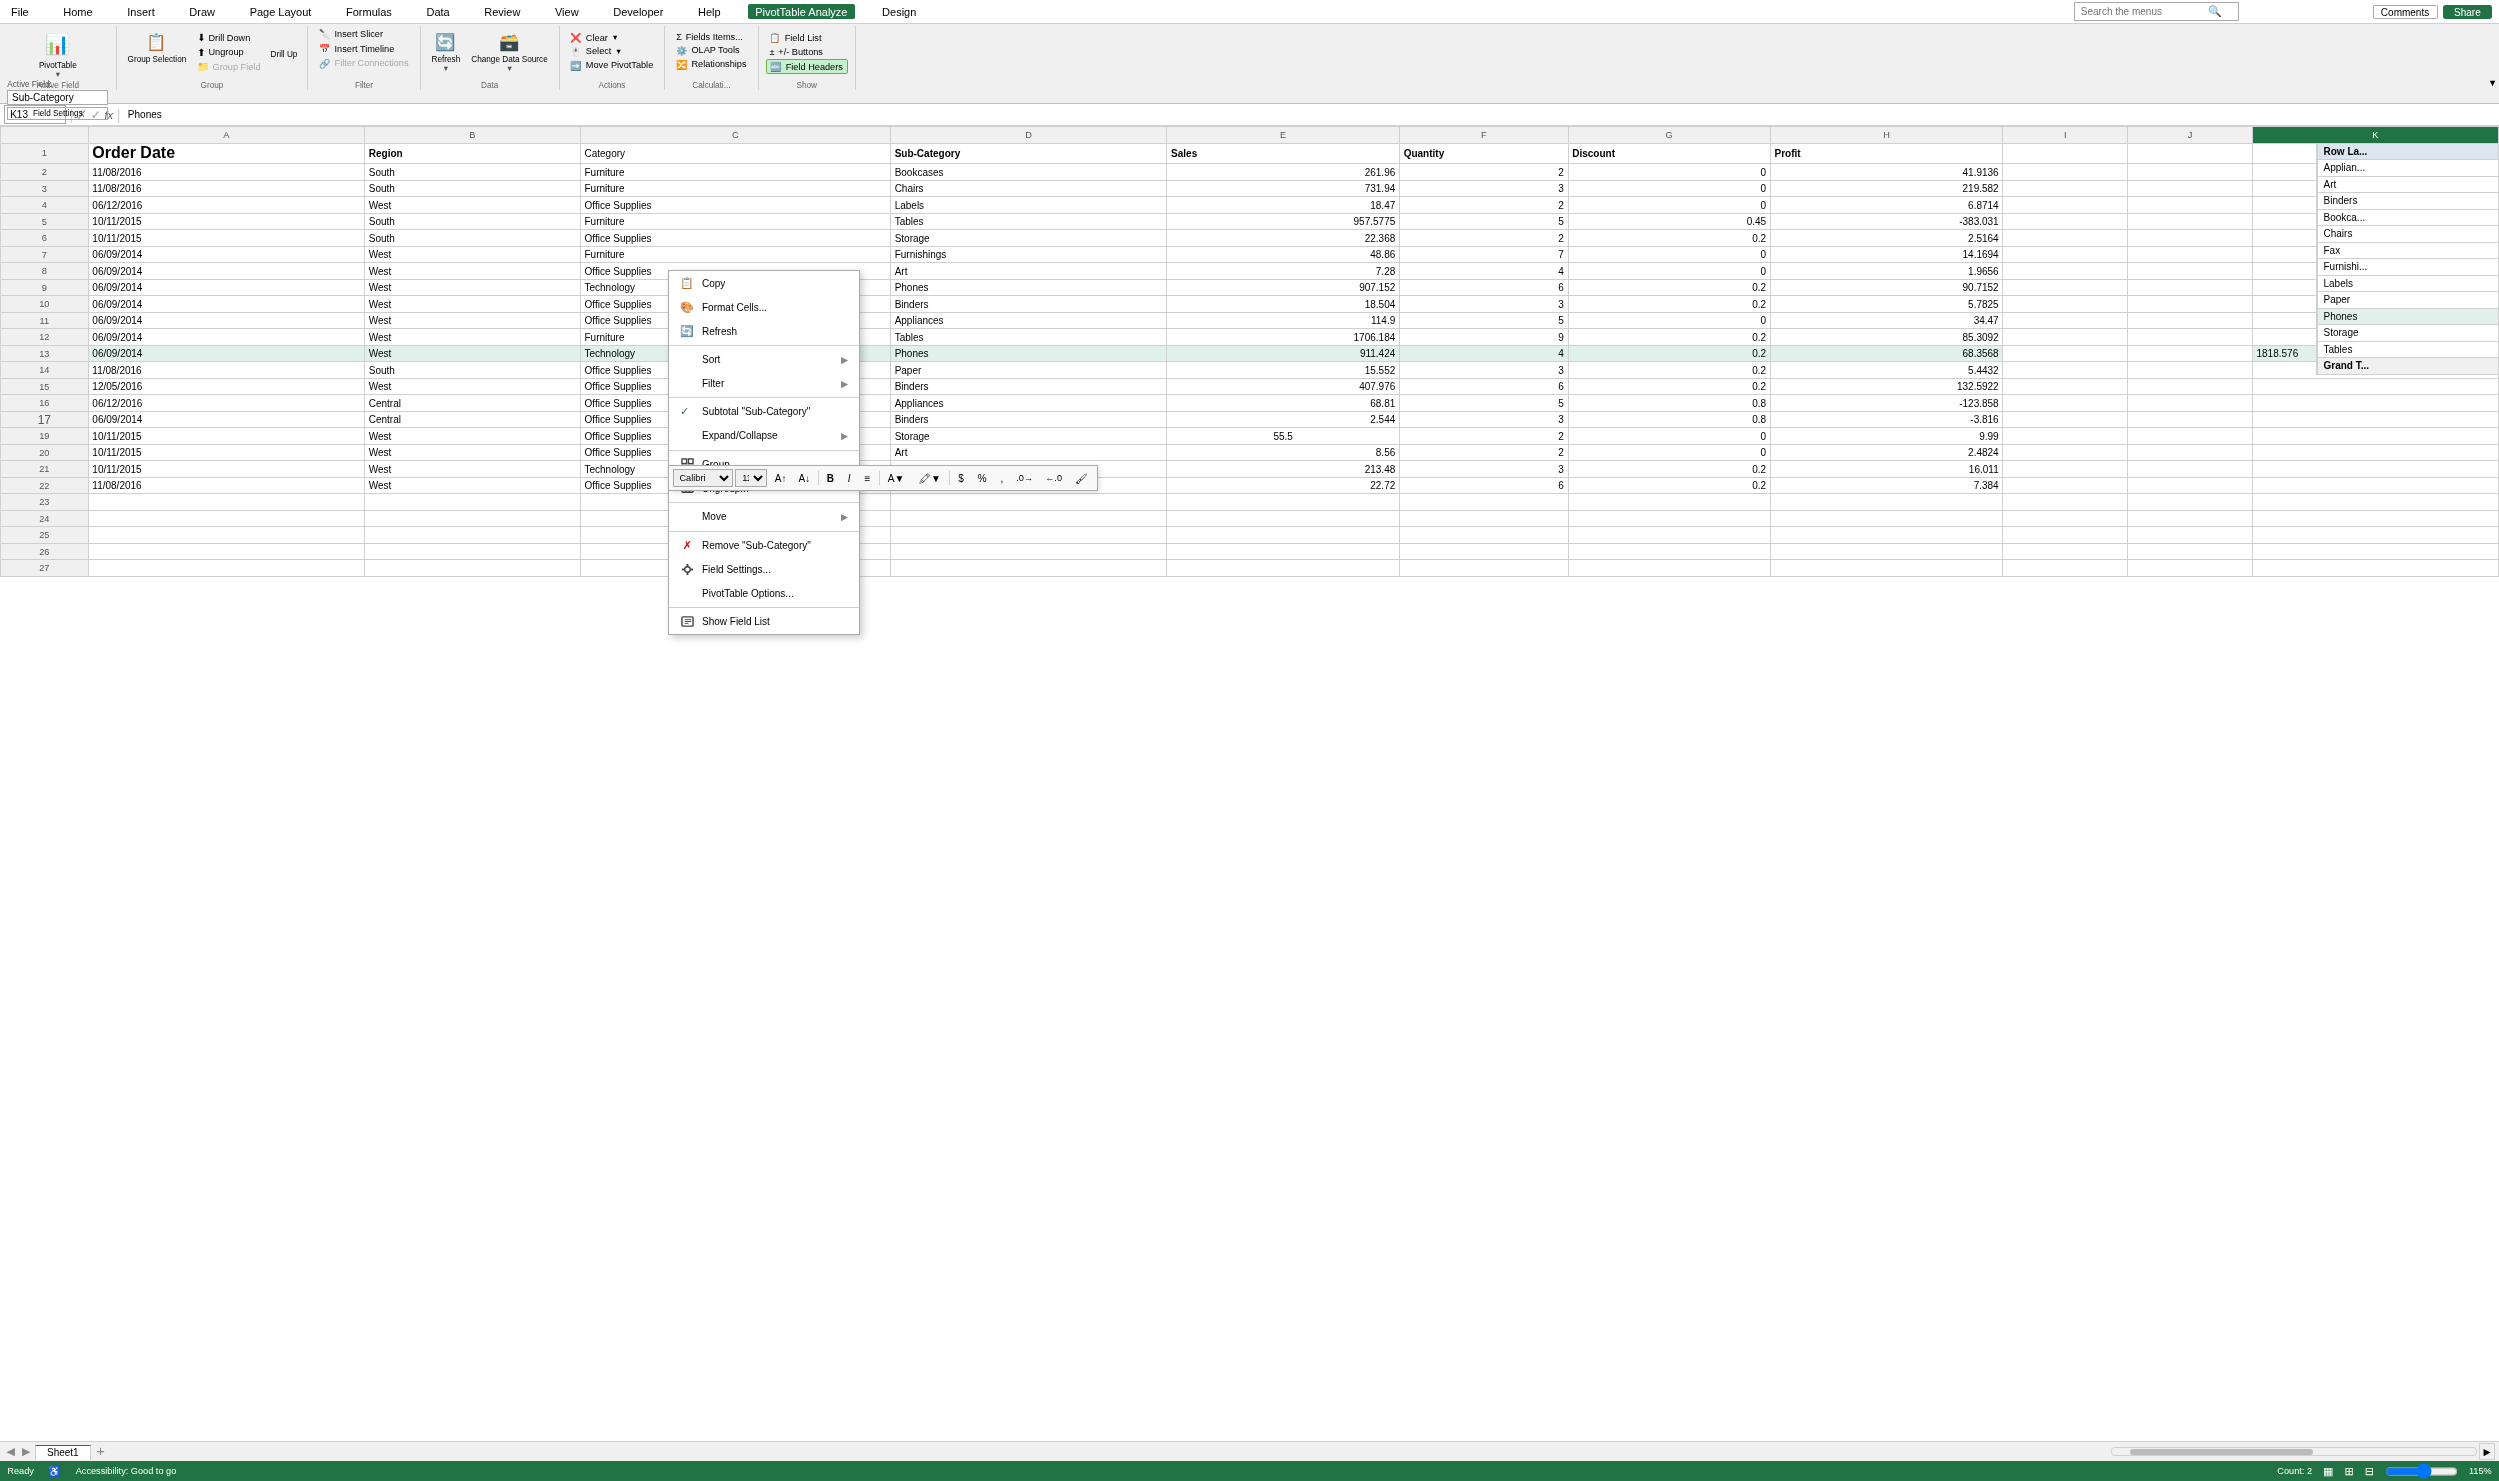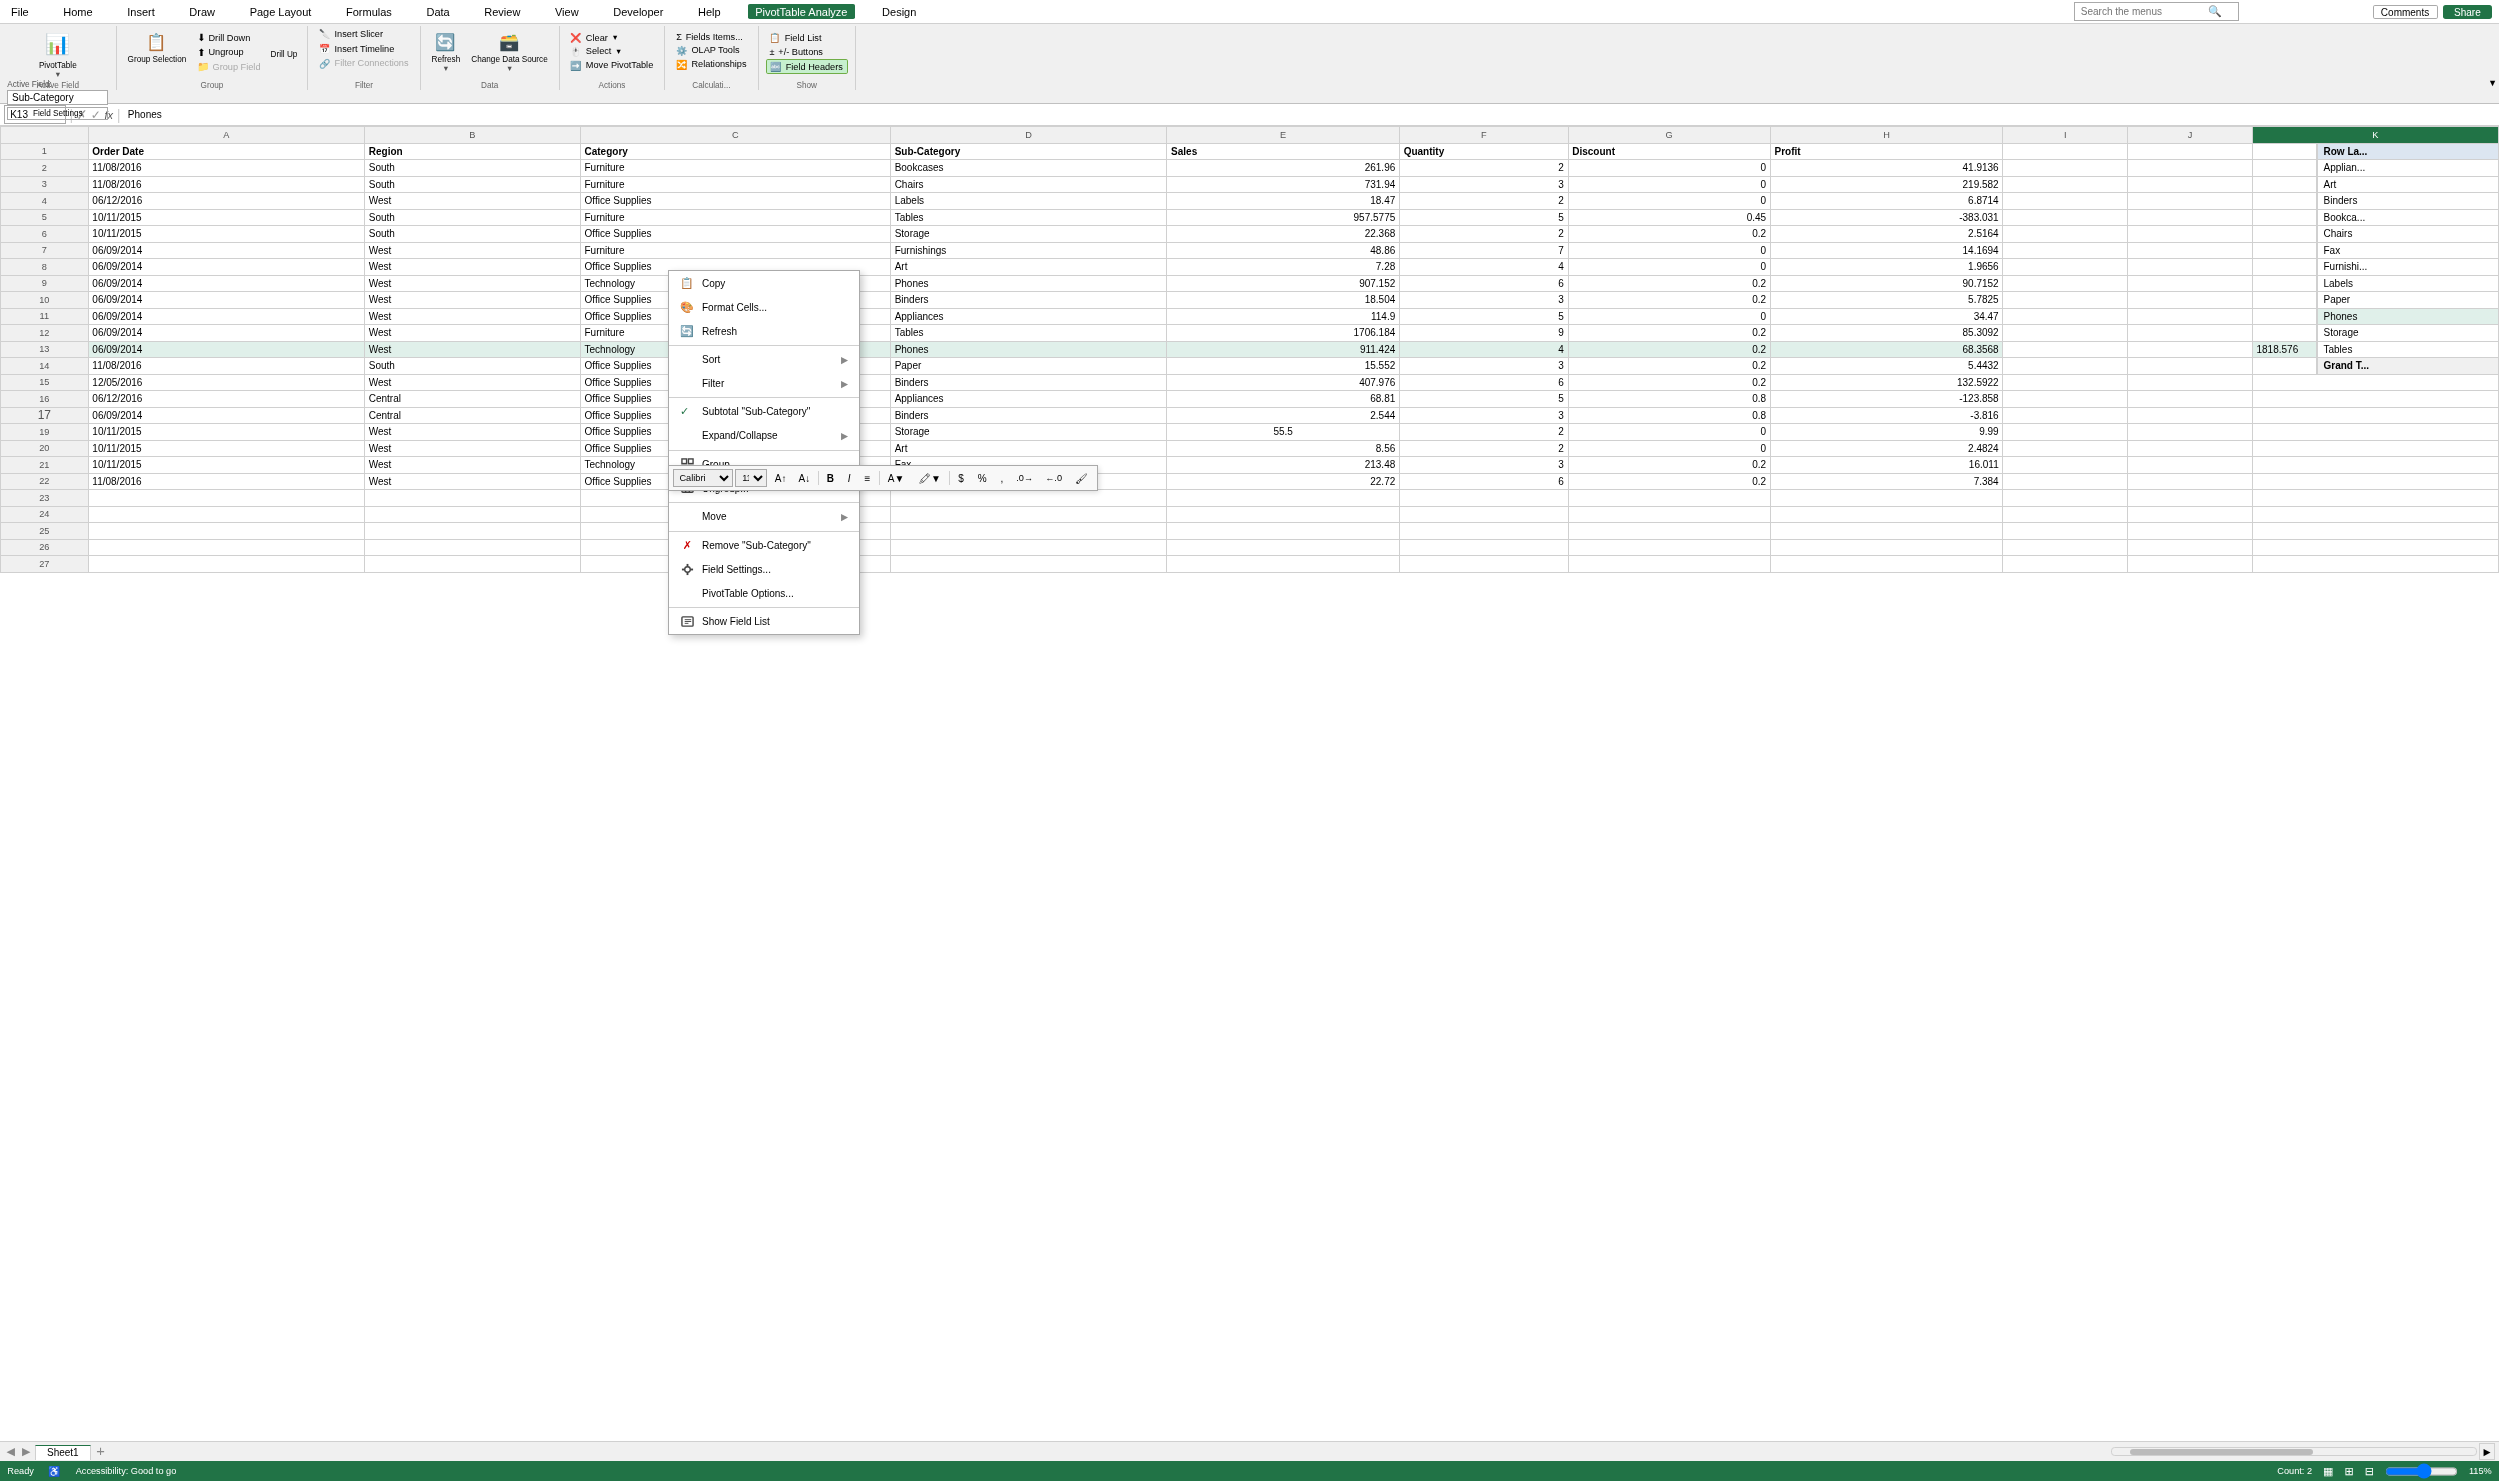--- a/index.html
+++ b/index.html
@@ -221,23 +221,23 @@
             <th style="background:#f0f0f0; border:0.9px solid #d0d0d0; text-align:center; color:#555; font-size:9.2px; font-weight:normal; padding:0.9px 3.7px; height:16.5px;">H</th>
             <th style="background:#f0f0f0; border:0.9px solid #d0d0d0; text-align:center; color:#555; font-size:9.2px; font-weight:normal; padding:0.9px 3.7px; height:16.5px;">I</th>
             <th style="background:#f0f0f0; border:0.9px solid #d0d0d0; text-align:center; color:#555; font-size:9.2px; font-weight:normal; padding:0.9px 3.7px; height:16.5px;">J</th>
             <th style="background:#217346; border:0.9px solid #d0d0d0; text-align:center; color:#fff; font-size:9.2px; font-weight:normal; padding:0.9px 3.7px; height:16.5px;">K</th>
           </tr>
         </thead>
         <tbody id="sheet-body">
 
           <tr>
             <td style="background:#f0f0f0; border:0.9px solid #d0d0d0; text-align:center; color:#555; font-size:9.2px; padding:0 1.8px; height:16.5px;">1</td>
-            <td style="border:0.9px solid #d0d0d0; padding:0.9px 3.7px; font-weight:bold; font-size:10px; height:16.5px;">Order Date</td>
+            <td style="border:0.9px solid #d0d0d0; padding:0.9px 3.7px; font-weight:bold; font-size:16px; height:16.5px;">Order Date</td>
             <td style="border:0.9px solid #d0d0d0; padding:0.9px 3.7px; font-weight:bold; font-size:10px;">Region</td>
-            <td style="border:0.9px solid #d0d0d0; padding:0.9px 3.7px; font-weight:bold; font-size:10px;">Category</td>
+            <td style="border:0.9px solid #d0d0d0; padding:0.9px 3.7px; font-weight:normal; font-size:10px;">Category</td>
             <td style="border:0.9px solid #d0d0d0; padding:0.9px 3.7px; font-weight:bold; font-size:10px;">Sub-Category</td>
             <td style="border:0.9px solid #d0d0d0; padding:0.9px 3.7px; font-weight:bold; font-size:10px;">Sales</td>
             <td style="border:0.9px solid #d0d0d0; padding:0.9px 3.7px; font-weight:bold; font-size:10px;">Quantity</td>
             <td style="border:0.9px solid #d0d0d0; padding:0.9px 3.7px; font-weight:bold; font-size:10px;">Discount</td>
             <td style="border:0.9px solid #d0d0d0; padding:0.9px 3.7px; font-weight:bold; font-size:10px;">Profit</td>
             <td style="border:0.9px solid #d0d0d0;"></td>
             <td style="border:0.9px solid #d0d0d0;"></td>
             <td style="border:0.9px solid #d0d0d0;"></td>
           </tr>
         <tr>

